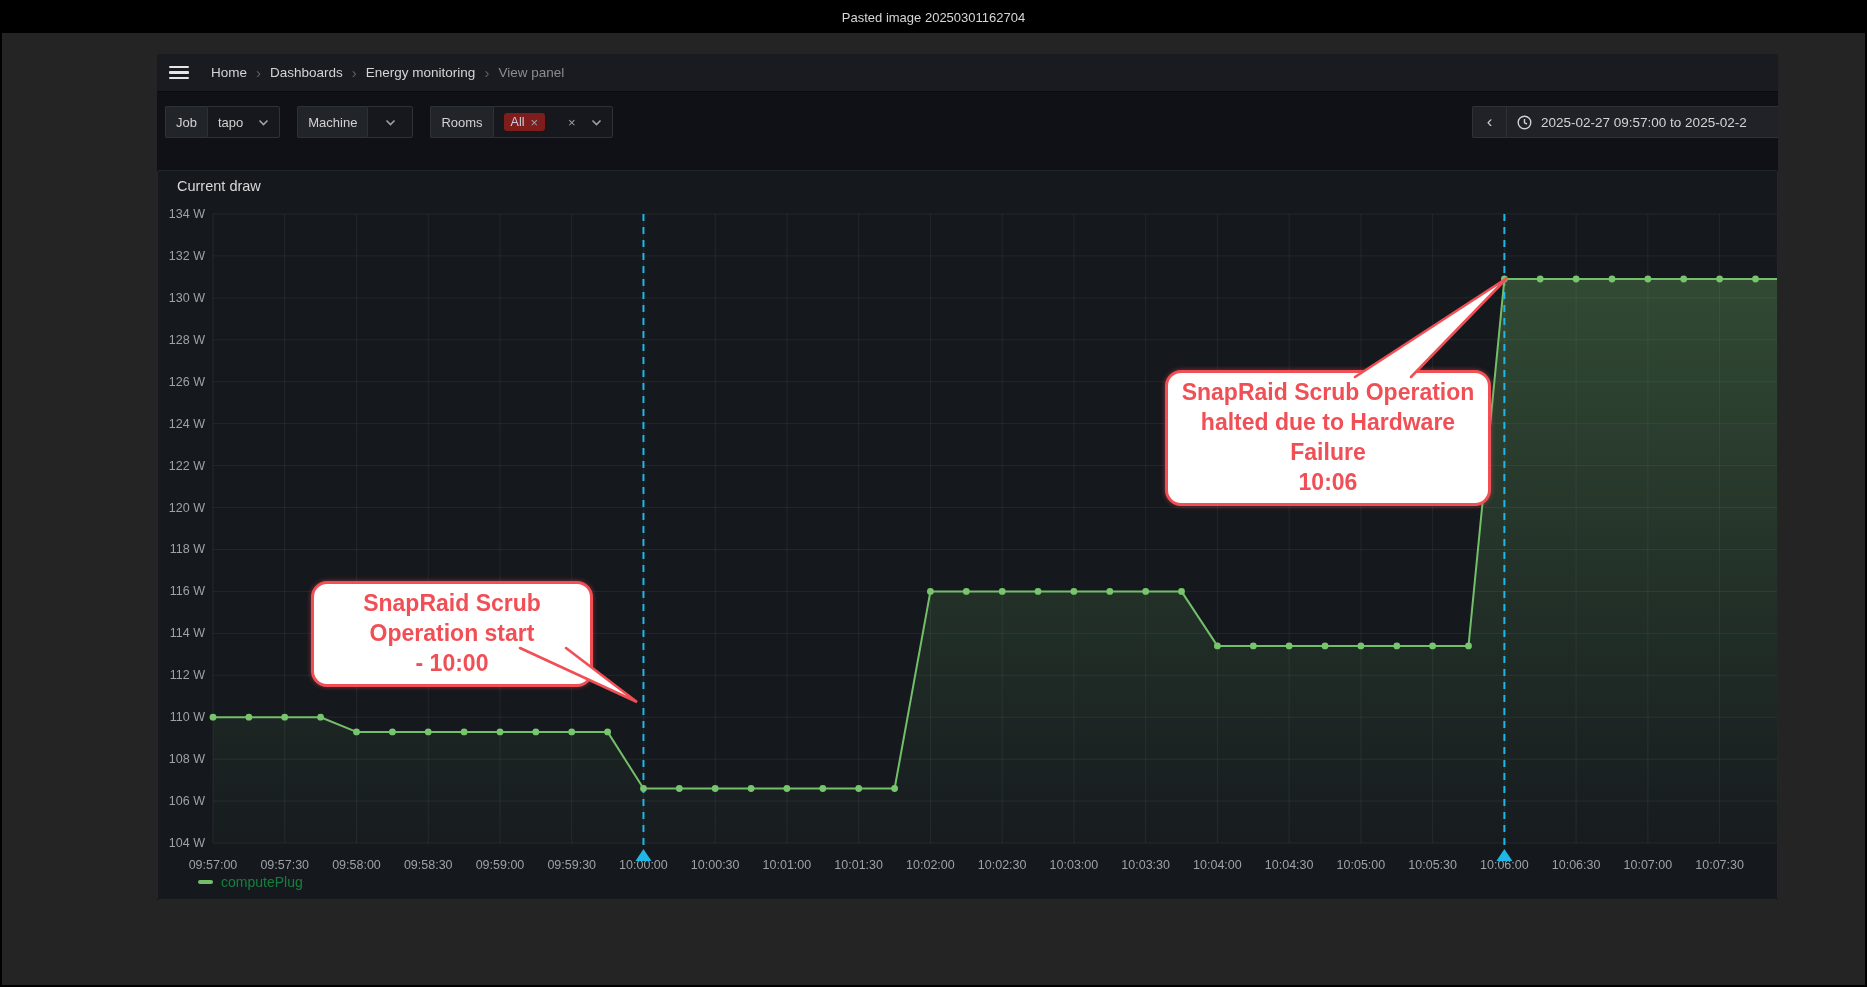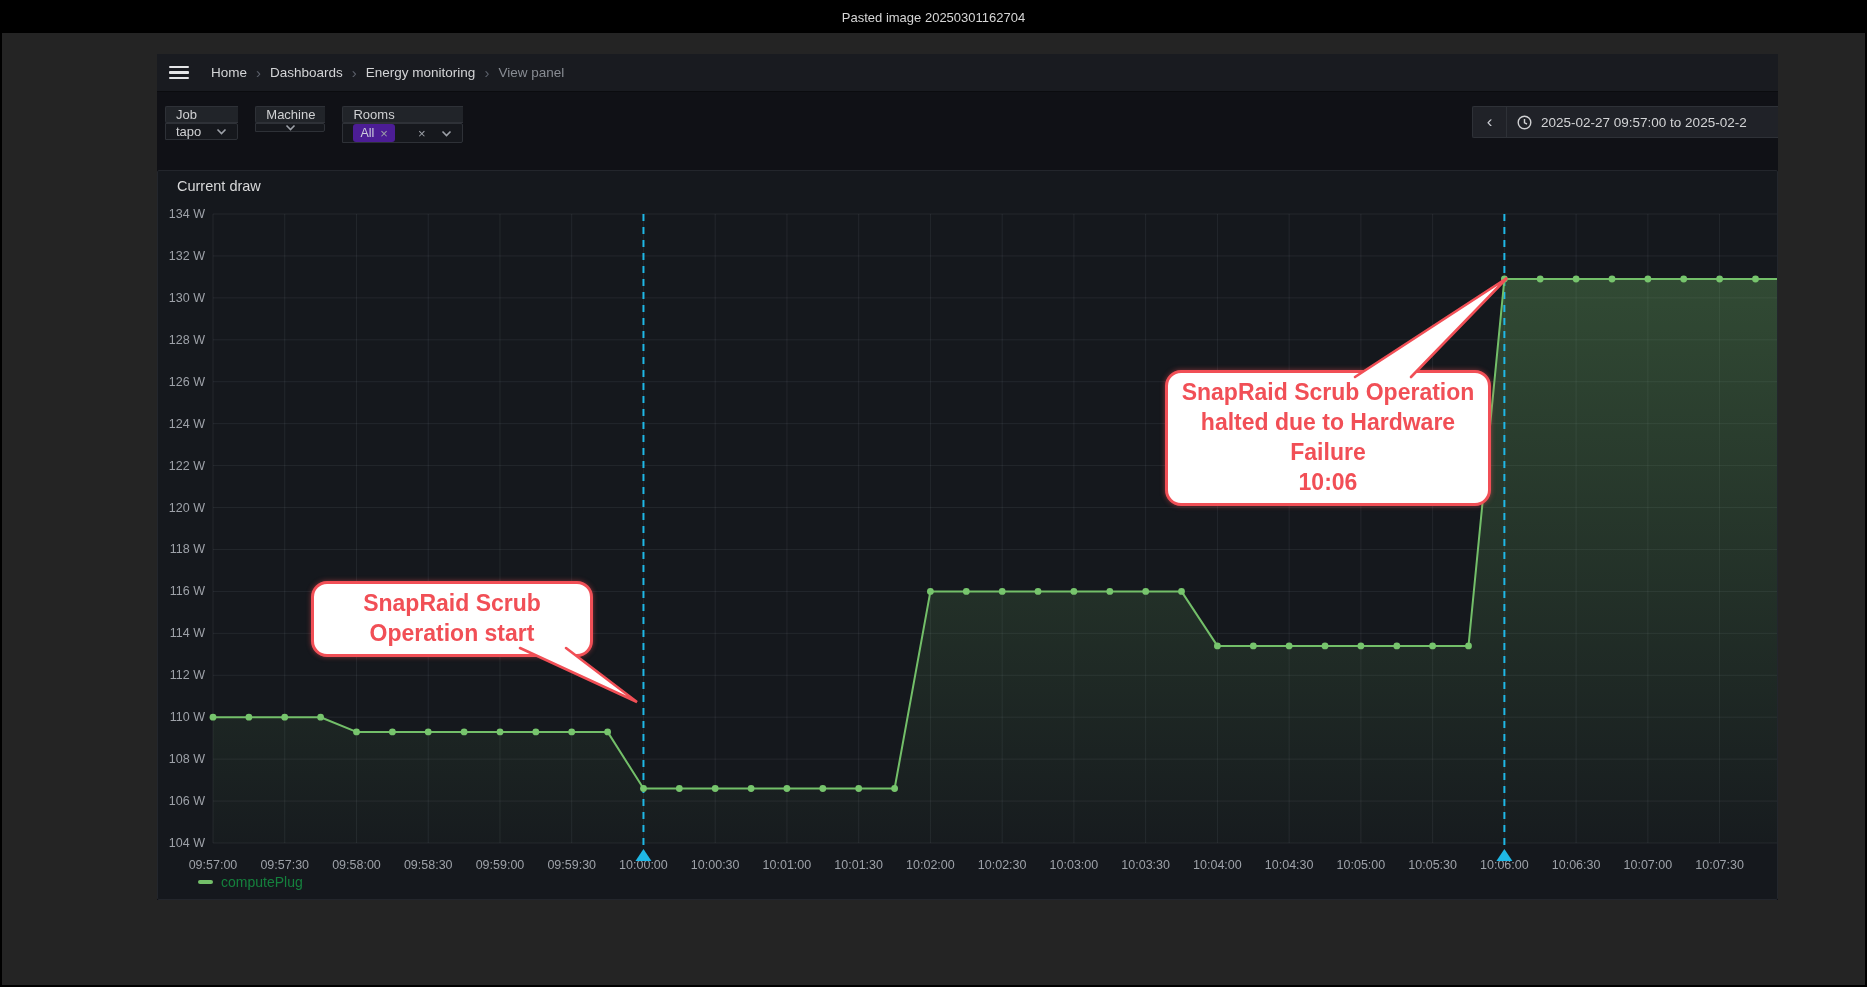--- a/index.html
+++ b/index.html
@@ -14,26 +14,26 @@
 
   .navbar{position:absolute;left:0;top:0;width:100%;height:38px;background:#191b20;
           border-bottom:1px solid #0b0c0f;display:flex;align-items:center;padding:0 12px;}
   .burger{width:20px;height:14px;display:flex;flex-direction:column;justify-content:space-between;cursor:pointer;margin-right:22px;}
   .burger div{height:2.4px;background:#e4e5e7;border-radius:1px;}
   .crumbs{display:flex;align-items:center;font-size:13.5px;font-weight:500;color:#d3d4d6;}
   .crumbs .sep{color:#5c616b;margin:0 9px;font-size:15px;}
   .crumbs .muted{color:#888c93;font-weight:400;}
 
   .filters{position:absolute;left:8px;top:52px;display:flex;gap:17px;height:32px;}
-  .var-control{display:flex;height:32px;border-radius:2px;font-size:13px;flex-direction:column;}
+  .var-control{display:flex;height:32px;border-radius:2px;font-size:13px;}
   .var-label{background:#212429;border:1px solid #2e3137;border-right:none;color:#d0d1d3;font-weight:500;
              display:flex;align-items:center;padding:0 10px;border-radius:2px 0 0 2px;}
   .var-value{background:#16181d;border:1px solid #2e3137;color:#d0d1d3;display:flex;align-items:center;
              gap:15px;padding:0 10px;border-radius:0 2px 2px 0;min-width:46px;cursor:pointer;}
-  .chip{background:#4c1d95;border-radius:3px;padding:2px 7px;display:flex;align-items:center;gap:6px;color:#ccccdc;font-size:12.5px;}
+  .chip{background:#7f1d1d;border-radius:3px;padding:2px 7px;display:flex;align-items:center;gap:6px;color:#ccccdc;font-size:12.5px;}
   .xmark{color:#9da1a8;font-size:13px;line-height:1;cursor:pointer;}
 
   .timepicker{position:absolute;top:52px;left:1315px;display:flex;height:32px;}
   .tp-back{width:34px;background:#202228;border:1px solid #2e3137;border-right:none;color:#c9cbd1;
            display:flex;align-items:center;justify-content:center;font-size:17px;cursor:pointer;border-radius:2px 0 0 2px;}
   .tp-main{width:430px;background:#202228;border:1px solid #2e3137;display:flex;align-items:center;gap:9px;
            padding:0 10px;color:#d3d4d6;font-size:13.5px;font-weight:500;cursor:pointer;white-space:nowrap;}
 
   .panel{position:absolute;left:0;top:116px;width:1621px;height:730px;background:#15181d;
          border:1px solid #23262c;border-radius:2px;}
@@ -256,20 +256,21 @@
           <circle cx="1561.6" cy="108.0" r="3.4" fill="#77c56d"></circle>
           <circle cx="1597.5" cy="108.0" r="3.4" fill="#77c56d"></circle>
         </svg>
       <div class="legend">
         <span class="swatch" id="legend-swatch" style="background: rgb(115, 191, 105);"></span>
         <span class="ltext">computePlug</span>
       </div>
       <div id="bubbles">
           <div class="anno-bubble" style="left: 153px; top: 410px; width: 282px;">
             <div>SnapRaid Scrub Operation start</div>
+            <div>- 10:00</div>
           </div>
           <div class="anno-bubble" style="left: 1007px; top: 199px; width: 326px;">
             <div>SnapRaid Scrub Operation</div>
             <div>halted due to Hardware Failure</div>
             <div>10:06</div>
           </div>
           <svg width="1621" height="730" class="tail-overlay">
             <polygon points="362,477 479,531 408,477" fill="#ffffff"></polygon>
             <path d="M362,477 L479,531 L408,477" fill="none" stroke="#f14f56" stroke-width="2.6" stroke-linecap="round"></path>
             <polygon points="1197,206 1349,107 1253,206" fill="#ffffff"></polygon>

